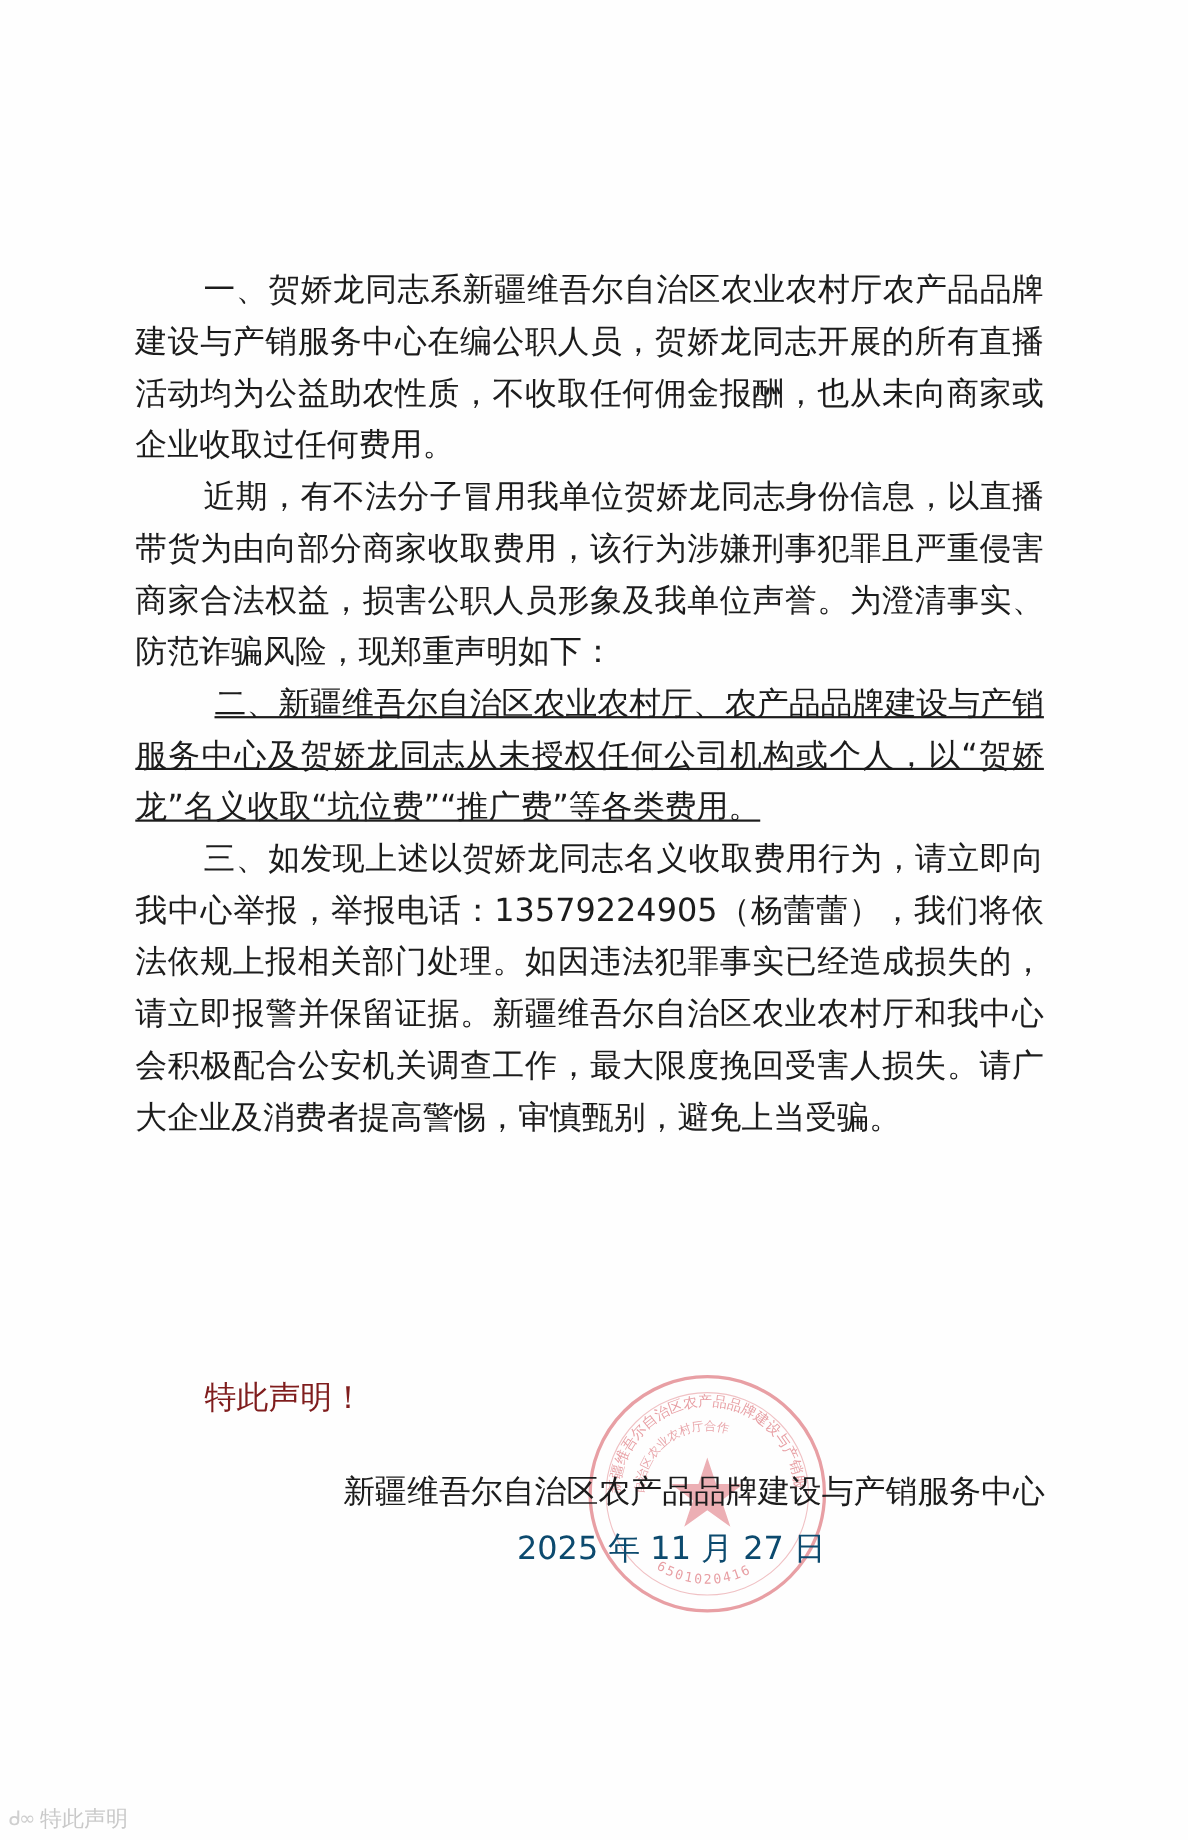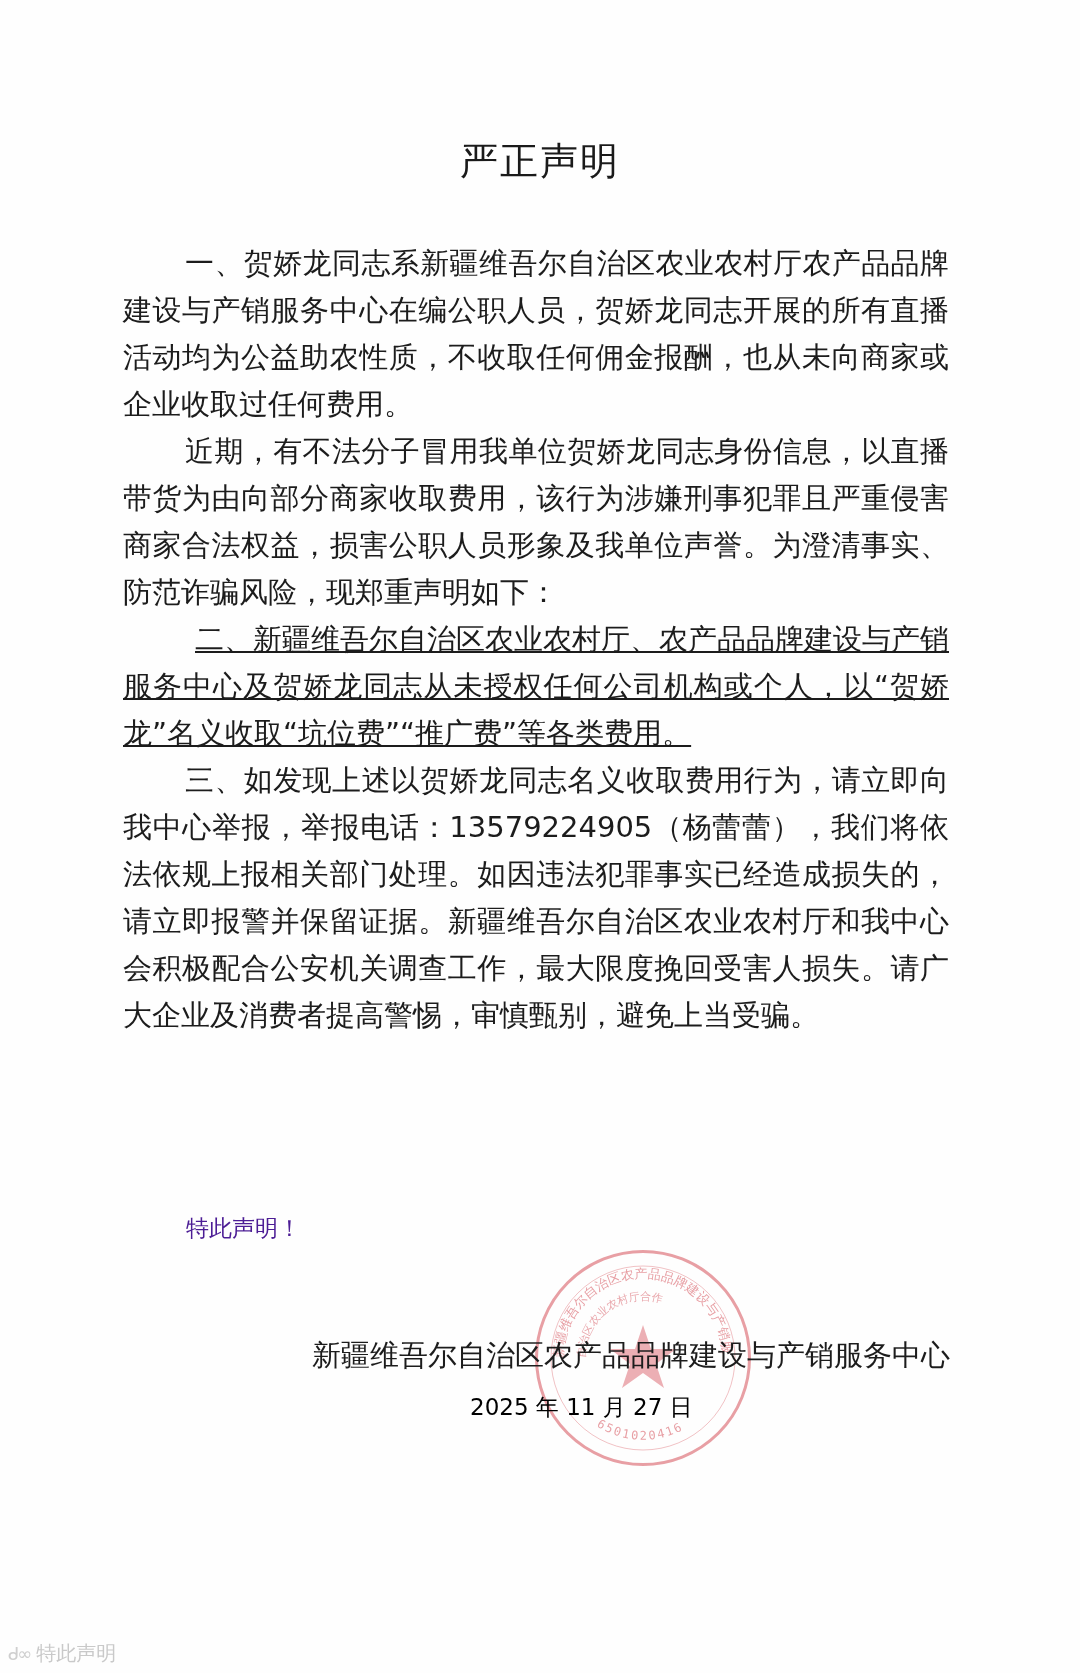--- a/index.html
+++ b/index.html
@@ -46,42 +46,42 @@
     }
     .para {
       margin: 0;
       padding: 0;
     }
     .para.indent { text-indent: 62px; }
     .para.indent2 { text-indent: 72px; text-decoration: underline; }
     .closing {
       position: absolute;
       left: 186px;
-      top: 1208px;
-      font-size: 23px;
+      top: 1250px;
+      font-size: 29px;
       line-height: 40px;
-      color: #4c1d95;
+      color: #7f1d1d;
     }
     .signature {
       position: absolute;
       right: 130px;
       top: 1335px;
       font-size: 29px;
       line-height: 40px;
       color: #1c1c1c;
       text-align: right;
       z-index: 3;
     }
     .date {
       position: absolute;
       left: 470px;
       top: 1387px;
-      font-size: 23px;
+      font-size: 29px;
       line-height: 40px;
-      color: #000000;
+      color: #0c4a6e;
       z-index: 3;
     }
     .seal {
       position: absolute;
       left: 535px;
       top: 1250px;
       width: 216px;
       height: 216px;
       border-radius: 50%;
       border: 3px solid rgba(214, 80, 90, 0.55);
@@ -103,21 +103,20 @@
       font-size: 18px;
       color: #cfcfcf;
       letter-spacing: -2px;
     }
   </style>
 </head>
 <body>
 
 <div class="page">
 
-  <div class="title">严正声明</div>
 
   <div class="body-text">
     <p class="para indent">一、贺娇龙同志系新疆维吾尔自治区农业农村厅农产品品牌建设与产销服务中心在编公职人员，贺娇龙同志开展的所有直播活动均为公益助农性质，不收取任何佣金报酬，也从未向商家或企业收取过任何费用。</p>
     <p class="para indent">近期，有不法分子冒用我单位贺娇龙同志身份信息，以直播带货为由向部分商家收取费用，该行为涉嫌刑事犯罪且严重侵害商家合法权益，损害公职人员形象及我单位声誉。为澄清事实、防范诈骗风险，现郑重声明如下：</p>
     <p class="para indent2">二、新疆维吾尔自治区农业农村厅、农产品品牌建设与产销服务中心及贺娇龙同志从未授权任何公司机构或个人，以“贺娇龙”名义收取“坑位费”“推广费”等各类费用。</p>
     <p class="para indent">三、如发现上述以贺娇龙同志名义收取费用行为，请立即向我中心举报，举报电话：13579224905（杨蕾蕾），我们将依法依规上报相关部门处理。如因违法犯罪事实已经造成损失的，请立即报警并保留证据。新疆维吾尔自治区农业农村厅和我中心会积极配合公安机关调查工作，最大限度挽回受害人损失。请广大企业及消费者提高警惕，审慎甄别，避免上当受骗。</p>
   </div>
 
   <div class="closing">特此声明！</div>
 

